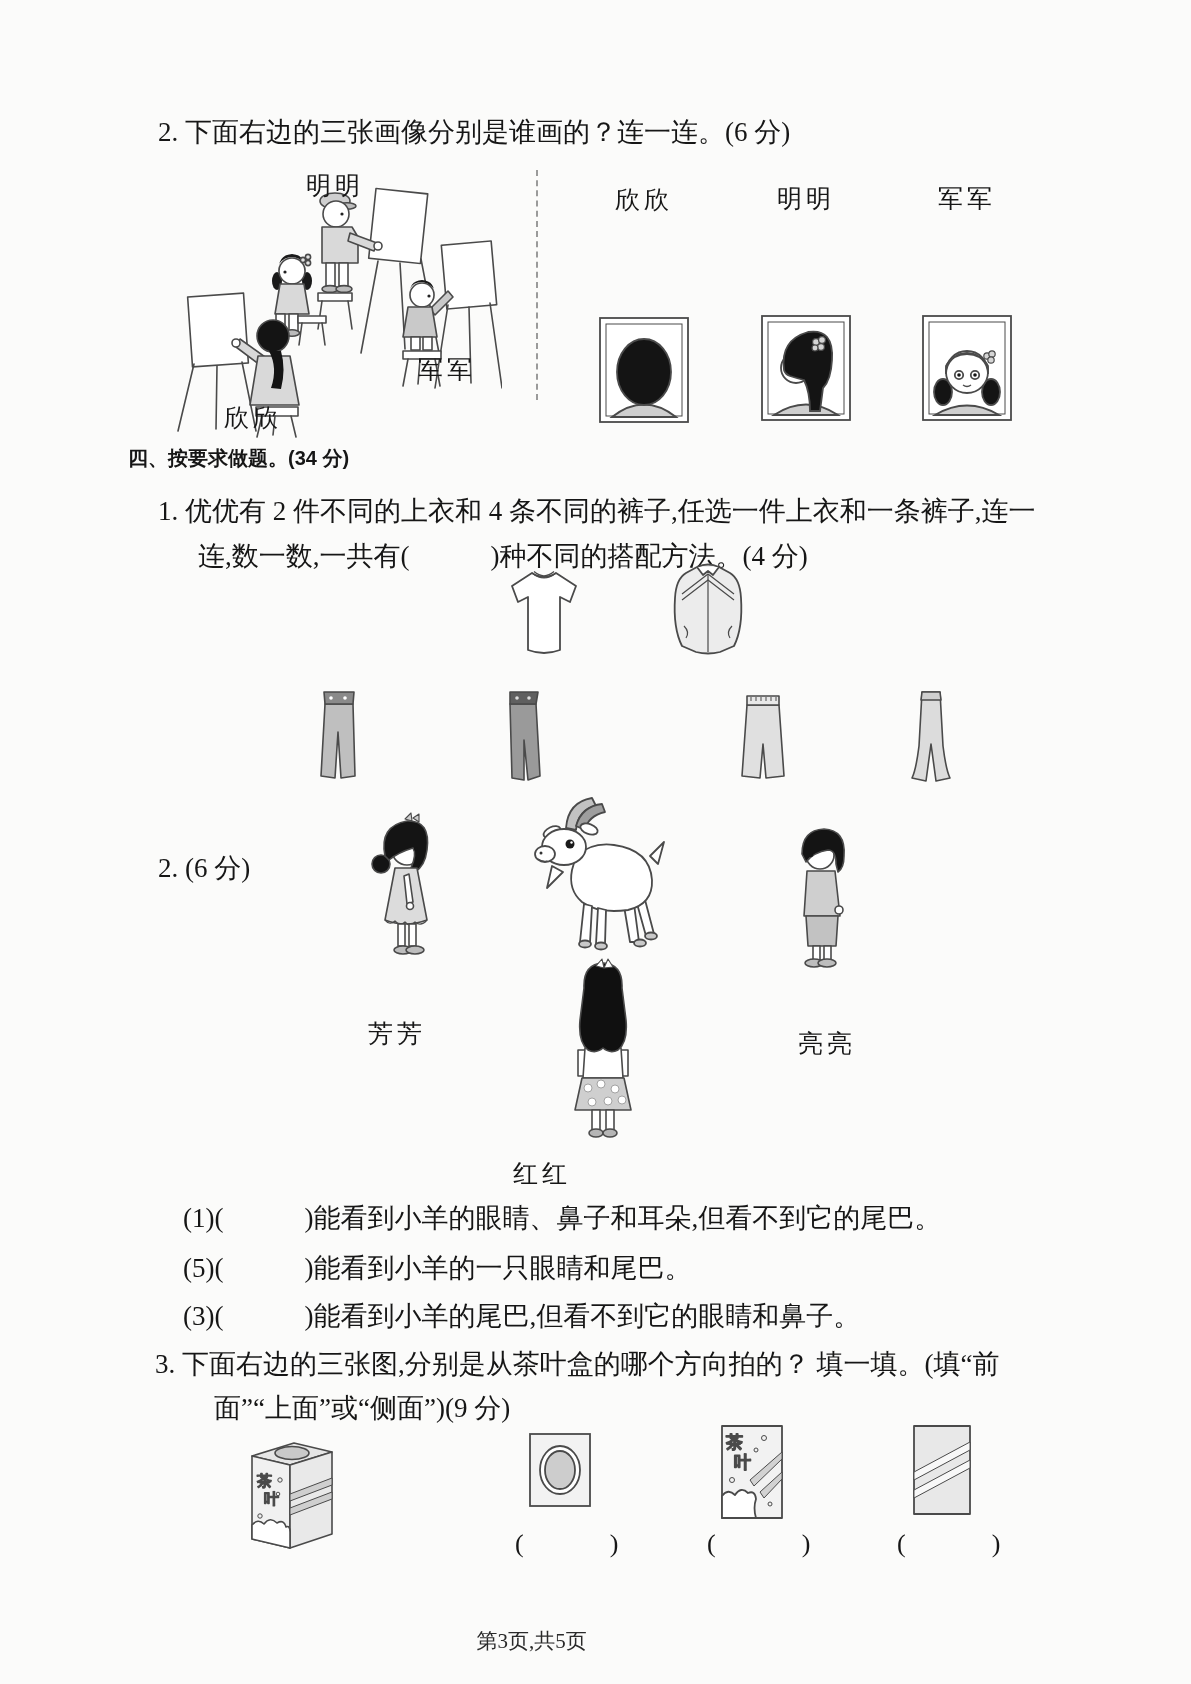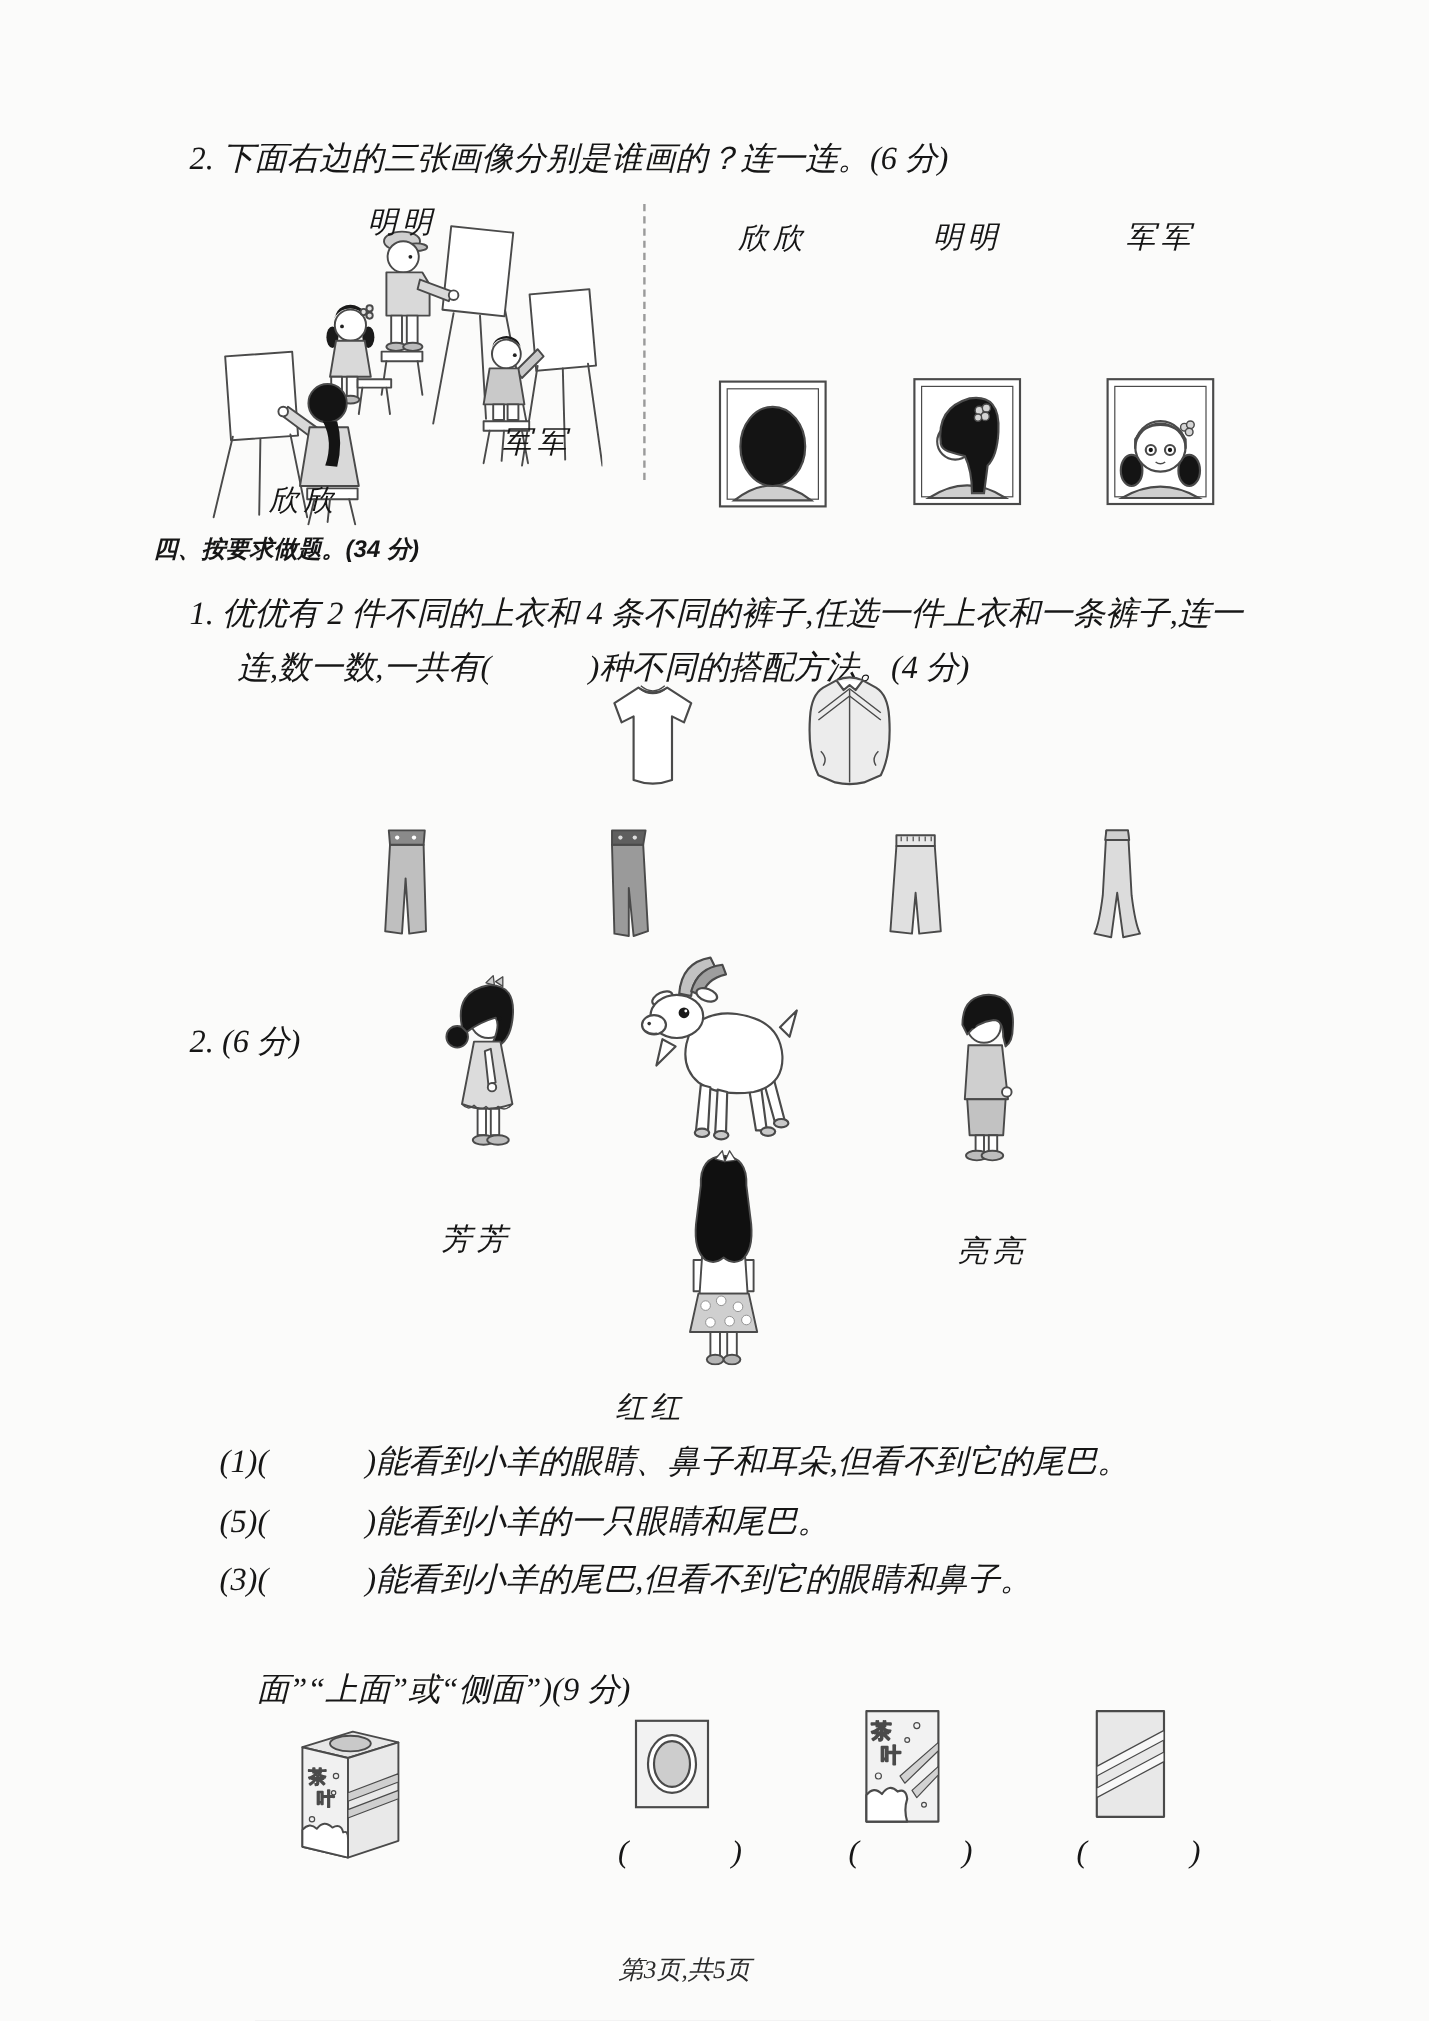--- a/index.html
+++ b/index.html
@@ -1,18 +1,18 @@
 <!DOCTYPE html>
 <html><head>
 <meta charset="utf-8">
 <style>
   html,body{margin:0;padding:0;background:#e8e8e8;}
   .page{position:relative;width:1191px;height:1684px;background:#fbfbfa;overflow:hidden;
         font-family:"Liberation Serif", serif;color:#161616;}
-  .t{position:absolute;white-space:nowrap;line-height:1.25;font-style:italic;}
+  .t{position:absolute;white-space:nowrap;line-height:1.25;}
   .q{font-size:27px;}
   .heading{font-family:"Liberation Sans", sans-serif;font-weight:700;font-size:20px;}
   .namelabel{font-size:25px;letter-spacing:4px;}
   .center{text-align:center;}
   .fig{position:absolute;}
   .divider{position:absolute;border-left:2px dashed #9a9a9a;width:0;}
   .blank{font-size:26px;letter-spacing:2px;}
   .footer{font-size:21px;color:#2a2a2a;}
   svg text{font-family:"Liberation Serif", serif;fill:#2c2c2c;}
 </style>
@@ -303,20 +303,21 @@
   </svg>
 
   <div class="t namelabel" style="left:368px;top:1018px;">芳芳</div>
   <div class="t namelabel" style="left:798px;top:1028px;">亮亮</div>
   <div class="t namelabel" style="left:513px;top:1158px;">红红</div>
 
   <div class="t q" style="left:183px;top:1202px;">(1)(　　　)能看到小羊的眼睛、鼻子和耳朵,但看不到它的尾巴。</div>
   <div class="t q" style="left:183px;top:1252px;">(5)(　　　)能看到小羊的一只眼睛和尾巴。</div>
   <div class="t q" style="left:183px;top:1300px;">(3)(　　　)能看到小羊的尾巴,但看不到它的眼睛和鼻子。</div>
 
+  <div class="t q" style="left:155px;top:1348px;">3. 下面右边的三张图,分别是从茶叶盒的哪个方向拍的？ 填一填。(填“前</div>
   <div class="t q" style="left:182px;top:1392px;margin-left:32px;">面”“上面”或“侧面”)(9 分)</div>
 
   <svg class="fig" style="left:238px;top:1424px;" width="100" height="125" viewBox="0 0 100 125">
     <g stroke="#4a4a4a" stroke-width="1.6" fill="none" stroke-linejoin="round">
       <polygon points="14,32 56,19 94,28 52,41" fill="#e6e6e6"></polygon>
       <ellipse cx="54" cy="29" rx="17" ry="6.5" fill="#c9c9c9"></ellipse>
       <polygon points="14,32 52,41 52,124 14,115" fill="#f1f1f1"></polygon>
       <polygon points="52,41 94,28 94,110 52,124" fill="#e9e9e9"></polygon>
       <polygon points="52,70 94,54 94,61 52,77" fill="#cfcfcf" stroke-width="1"></polygon>
       <polygon points="52,84 94,68 94,75 52,91" fill="#cfcfcf" stroke-width="1"></polygon>
@@ -357,15 +358,15 @@
       <rect x="2" y="2" width="56" height="88" fill="#e8e8e8"></rect>
       <polygon points="2,48 58,18 58,26 2,56" fill="#f8f8f8" stroke-width="1"></polygon>
       <polygon points="2,66 58,36 58,44 2,74" fill="#f8f8f8" stroke-width="1"></polygon>
     </g>
   </svg>
 
   <div class="t blank center" style="left:515px;top:1528px;width:90px;">(　　　)</div>
   <div class="t blank center" style="left:707px;top:1528px;width:90px;">(　　　)</div>
   <div class="t blank center" style="left:897px;top:1528px;width:90px;">(　　　)</div>
 
-  <div class="t footer center" style="left:0;top:1628px;width:1063px;padding-left:39px;">第3页,共5页</div>
+  <div class="t footer center" style="left:0;top:1628px;width:1063px;">第3页,共5页</div>
 
 </div>
 
 </body></html>

